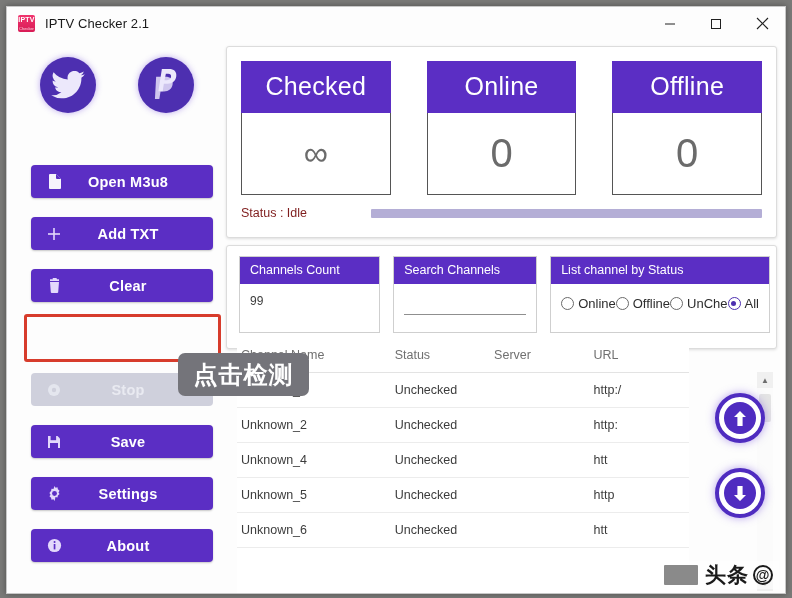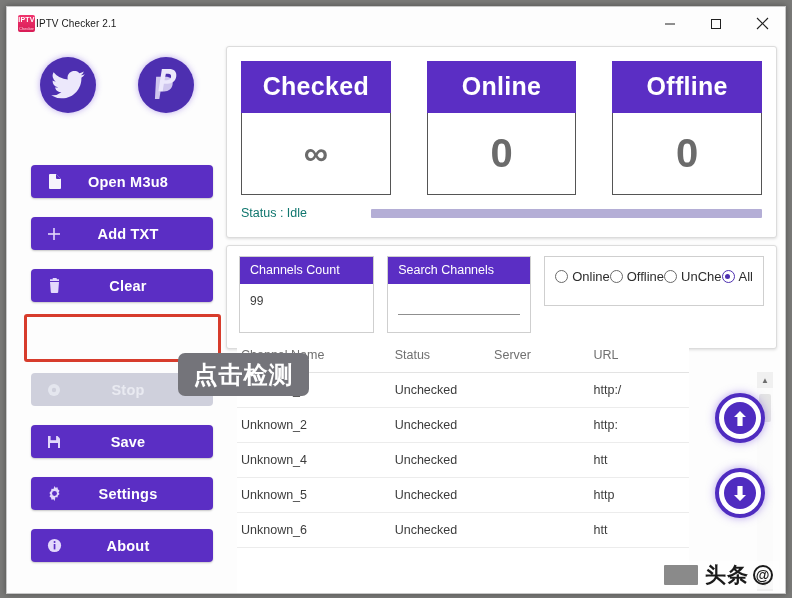--- a/index.html
+++ b/index.html
@@ -38,22 +38,22 @@
   #app-icon .t1 {
     position: absolute; top: 1px; left: 0; right: 0;
     text-align: center; font-size: 7px; font-weight: bold;
     color: #fff; line-height: 8px; letter-spacing: .2px;
   }
   #app-icon .t2 {
     position: absolute; bottom: 1px; left: 0; right: 0;
     text-align: center; font-size: 4px; color: #ffd9e4; line-height: 5px;
   }
   #title-text {
-    margin-left: 1px;
-    font-size: 10px;
+    margin-left: 10px;
+    font-size: 13px;
     color: #1a1a1a;
     letter-spacing: .1px;
   }
   .win-btns { position: absolute; right: 0; top: 0; display: flex; height: 33px; }
   .win-btn {
     width: 46px; height: 33px;
     display: flex; align-items: center; justify-content: center;
     color: #202020;
   }
   .win-btn svg { display: block; }
@@ -151,21 +151,21 @@
     background: #fff;
     border: 1px solid #dcdcdc;
     border-radius: 3px;
     box-shadow: 0 1px 3px rgba(0,0,0,.13);
   }
   
   #stats-panel {
     position: absolute; left: 3px; top: 6px; right: 8px; height: 192px;
     padding: 14px 14px 0 14px;
   }
-  #stats-row { display: flex; gap: 36px; font-weight: bold; }
+  #stats-row { display: flex; gap: 36px; }
   .stat-card { flex: 1; }
   .stat-head {
     background: #5b2ec4;
     color: #fff;
     text-align: center;
     font-size: 25px;
     padding: 11px 0 12px;
     letter-spacing: .3px;
   }
   .stat-body {
@@ -175,37 +175,37 @@
     display: flex; align-items: center; justify-content: center;
     font-size: 40px;
     color: #6b6b6b;
     background: #fff;
   }
   .stat-body.inf { font-size: 34px; }
   #status-row {
     display: flex; align-items: center;
     margin-top: 11px;
   }
-  #status-text { font-size: 12.5px; color: #0f766e; width: 130px; }
+  #status-text { font-size: 12.5px; color: #7f1d1d; width: 130px; }
   #progress-outer {
     flex: 1; height: 9px;
     background: #fff;
     border-radius: 1px;
     position: relative;
   }
   #progress-fill {
     position: absolute; left: 0; top: 0; bottom: 0;
     width: 100%;
     background: #b4aed6;
     border-radius: 1px;
   }
   
   #filter-panel {
     position: absolute; left: 3px; top: 205px; right: 8px; height: 104px;
-    padding: 10px 12px 0 12px;
+    padding: 10px 6px 0 12px;
   }
   #filter-row { display: flex; gap: 13px; align-items: flex-start; }
   .fbox { border: 1px solid #cfcfcf; background: #fff; }
   .fbox-head {
     background: #5b2ec4;
     color: #fff;
     font-size: 12.5px;
     padding: 6px 10px 7px;
   }
   .fbox-body { padding: 8px 10px 0; height: 48px; }
@@ -503,20 +503,21 @@
           </div>
 
           <div class="fbox" id="search-box">
             <div class="fbox-head">Search Channels</div>
             <div class="fbox-body">
               <input id="search-input" type="text" value="" placeholder="" style="">
             </div>
           </div>
 
           <div class="fbox" id="status-box">
+            <div class="fbox-head">List channel by Status</div>
             <div class="fbox-body">
               <div id="radio-row">
                 <label class="radio-item">
                   <span class="radio-dot"></span>
                   <span>Online</span>
                 </label>
                 <label class="radio-item">
                   <span class="radio-dot"></span>
                   <span>Offline</span>
                 </label>

